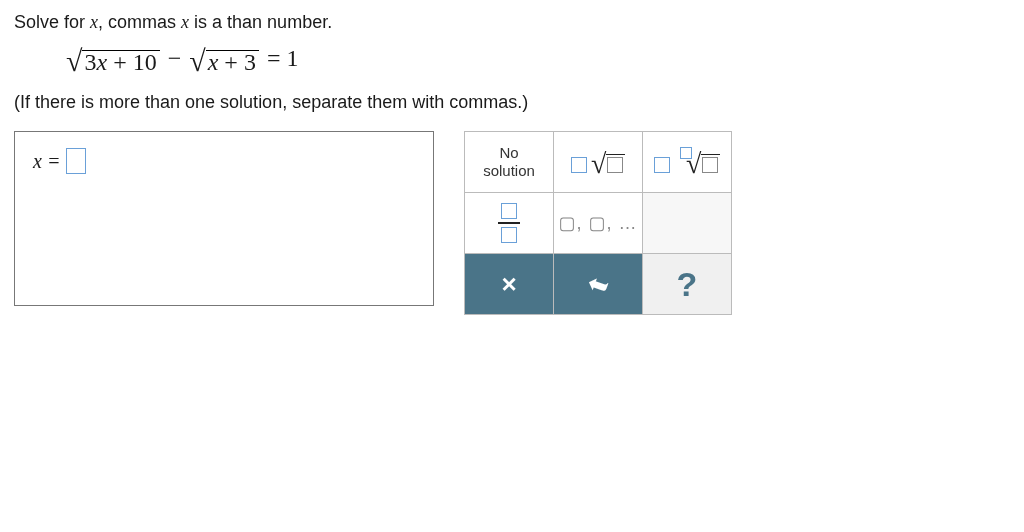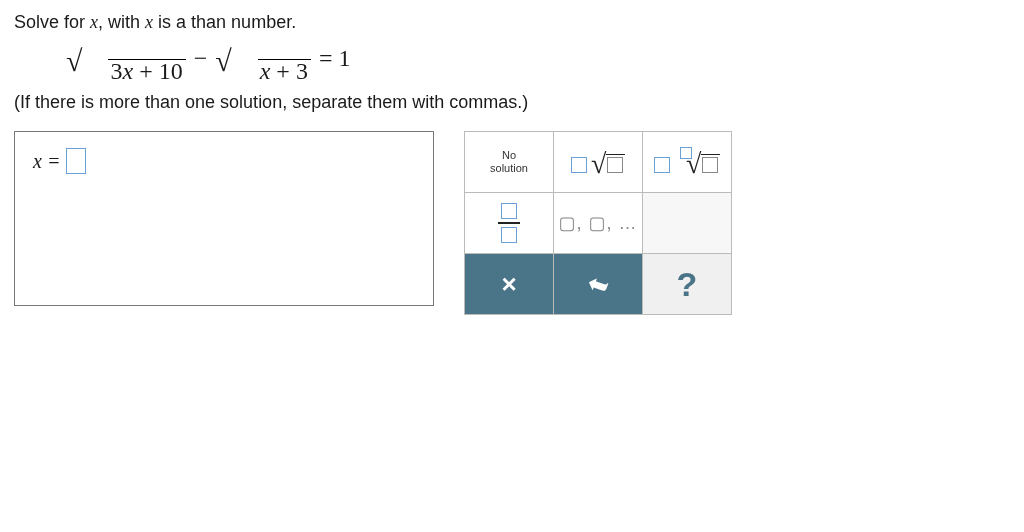--- a/index.html
+++ b/index.html
@@ -29,23 +29,22 @@
   .surd {
     font-size: 30px;
     line-height: 22px;
     position: relative;
     top: 3px;
   }
   .under-rad {
     border-top: 1.5px solid #000;
     padding: 0 3px 1px 2px;
     position: relative;
-    top: 12px;
+    top: 3px;
     line-height: 22px;
-    margin-left: 26px;
   }
   .work-row {
     display: flex;
     align-items: flex-start;
     gap: 30px;
     margin-top: 18px;
   }
   .answer-box {
     border: 1px solid #777;
     width: 420px;
@@ -85,21 +84,21 @@
     color: #fff;
     font-size: 26px;
     font-weight: bold;
   }
   .palette td.help {
     background: #f0f0f0;
     color: #4a7488;
     font-size: 34px;
     font-weight: bold;
   }
-  .nosoln { font-size: 11px; line-height: 1.2; }
+  .nosoln { font-size: 15px; line-height: 1.2; }
   
   .tpl-box {
     display: inline-block;
     width: 14px; height: 14px;
     border: 1.5px solid #6aa0d8;
     vertical-align: middle;
   }
   .tpl-box.g { border-color: #888; }
   .mini-sqrt {
     display: inline-flex;
@@ -126,21 +125,21 @@
   .undo-arrow {
     display:inline-block;
     transform: scaleX(-1) rotate(-20deg);
     font-size:24px;
   }
 </style>
 </head>
 <body>
 
 <div class="prompt-line">
-  <span>Solve for </span><span class="ital">x</span><span>, with </span><span class="ital">x</span><span> is a than number.</span>
+  <span>Solve for </span><span class="ital">x</span><span>, commas </span><span class="ital">x</span><span> is a than number.</span>
 </div>
 
 <div class="equation">
   <span class="sqrt">
     <span class="surd">√</span>
     <span class="under-rad"><span style="font-style:normal;">3</span><span class="ital">x</span> + 10</span>
   </span>
   <span style="margin:0 6px;">−</span>
   <span class="sqrt">
     <span class="surd">√</span>

